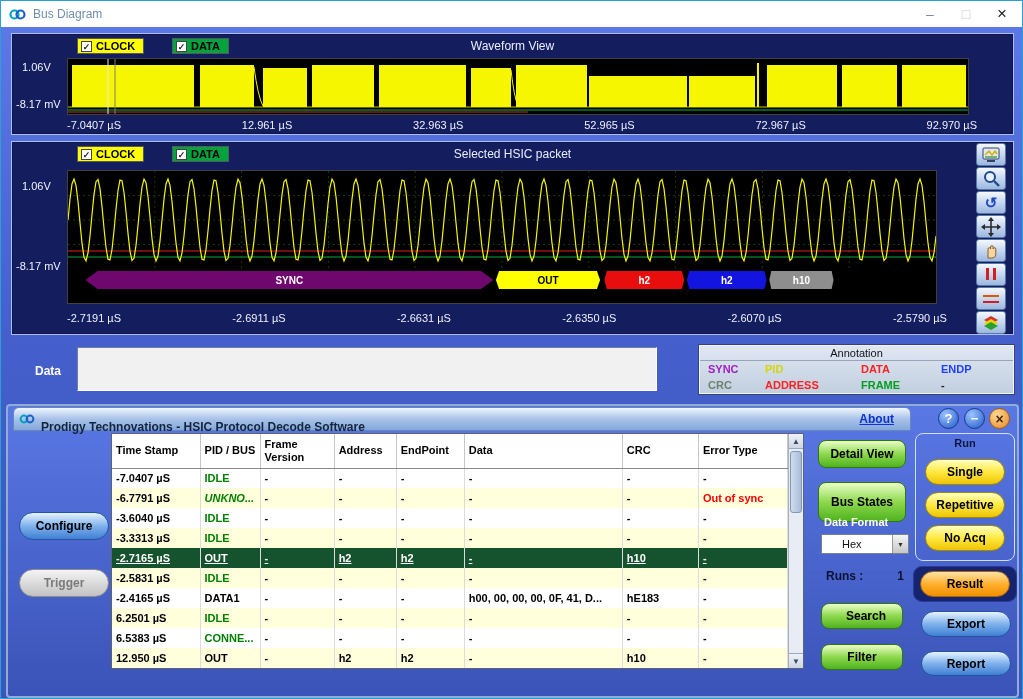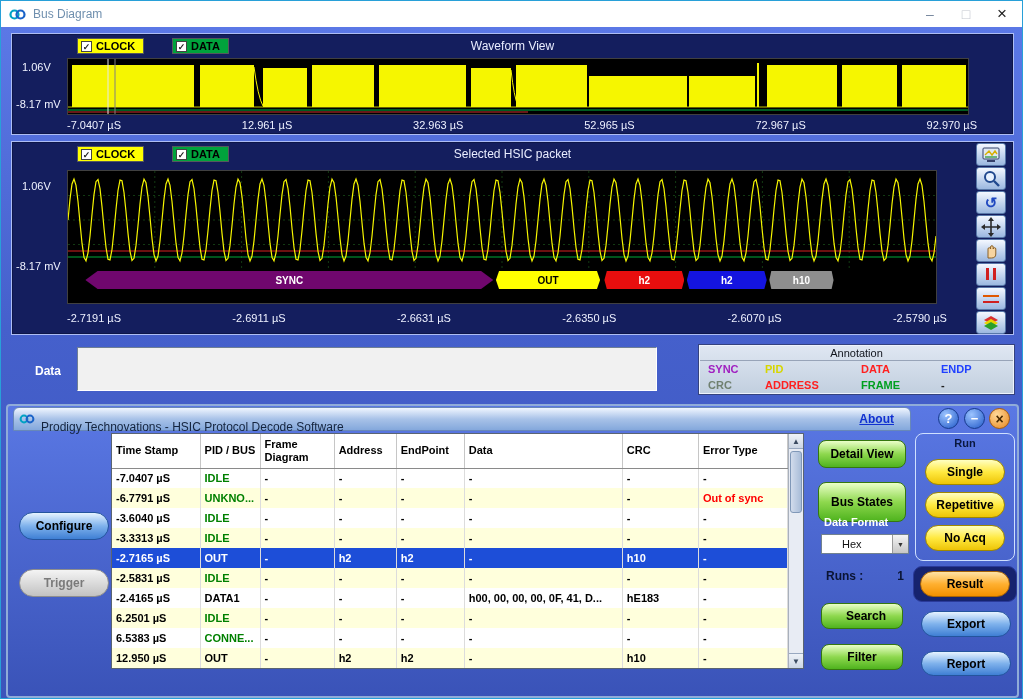--- a/index.html
+++ b/index.html
@@ -50,21 +50,21 @@
   
   .data-label { position:absolute; left:34px; top:337px; color:#fff; font-weight:bold; font-size:12px; }
   .data-box { position:absolute; left:76px; top:320px; width:580px; height:44px; background:#f1f1f1; border:1px solid #6f7f95; border-right-color:#fff; border-bottom-color:#fff; }
   .annotation { position:absolute; left:698px; top:318px; width:315px; height:49px; background:linear-gradient(180deg,#dfe7f2,#c2cfdf); border:1px solid #eef3fc; box-shadow:0 0 0 1px #34427e; }
   .annotation-title { height:15px; text-align:center; font-size:11px; color:#10141c; border-bottom:1px solid #98a4b8; line-height:14px; }
   .ann-row { display:grid; grid-template-columns:57px 96px 80px 1fr; padding-left:8px; font-size:11px; font-weight:bold; line-height:16px; }
 
   
   .decoder { position:absolute; left:5px; top:377px; width:1013px; height:294px; border:2px solid #90acd8; border-radius:4px; background:linear-gradient(180deg,#5a78e4,#3a53b8); }
   .decoder-titlebar { position:absolute; left:5px; top:1px; width:898px; height:24px; background:linear-gradient(180deg,#f0f6ff,#a8c2e8 50%,#84a8dc); border:1px solid #6888b8; border-radius:6px 6px 0 0; display:flex; align-items:center; }
-  .decoder-title { font-size:12px; font-weight:normal; color:#14243e; margin-left:6px;margin-top:16px; }
+  .decoder-title { font-size:12px; font-weight:bold; color:#14243e; margin-left:6px;margin-top:16px; }
   .about-link { position:absolute; right:16px; color:#1030d0; font-size:12px; font-weight:bold; text-decoration:underline; }
   .round-btn { position:absolute; width:21px; height:21px; border-radius:50%; display:flex; align-items:center; justify-content:center; font-weight:bold; font-size:13px; }
   .help-btn, .dec-min { background:radial-gradient(circle at 35% 30%,#9cc4ff,#2058c8); color:#fff; border:1px solid #16398c; }
   .help-btn { left:930px; top:2px; }
   .dec-min { left:956px; top:2px; }
   .dec-close { left:981px; top:2px; background:radial-gradient(circle at 35% 30%,#ffd898,#e88820); color:#4a2a00; border:1px solid #a85c0c; font-size:14px; }
 
   .pill, .gbtn { position:absolute; display:flex; align-items:center; justify-content:center; font-weight:bold; font-size:12px; color:#000; cursor:default; }
   .pill { border-radius:14px; }
   .blue-pill { background:linear-gradient(180deg,#e6f3ff,#7fb2ec 50%,#3f7fd4); border:1px solid #24549e; }
@@ -93,21 +93,21 @@
   .result { left:912px; top:165px; width:90px; height:26px; }
   .export { left:913px; top:205px; width:90px; height:26px; }
   .report { left:913px; top:245px; width:90px; height:25px; }
 
   
   .table-wrap { position:absolute; left:103px; top:27px; width:693px; height:236px; background:#fff; border:1px solid #5a6472; }
   .table-wrap table { border-collapse:collapse; table-layout:fixed; width:676px; }
   .table-wrap th { height:34px; font-size:11px; font-weight:bold; color:#000; text-align:left; padding-left:4px; border-right:1px solid #c6c6c6; border-bottom:1px solid #8a8a8a; background:#fff; line-height:1.15; }
   .table-wrap td { height:20px; font-size:11px; font-weight:bold; color:#000; padding-left:4px; border-right:1px solid #dcdcdc; white-space:nowrap; overflow:hidden; }
   tr.alt td { background:#ffffdc; }
-  tr.selected td { background:#1d4ed8; color:#fff !important; }
+  tr.selected td { background:#14532d; color:#fff !important;text-decoration:underline; }
   .vscroll { position:absolute; right:0; top:0; bottom:0; width:15px; background:#e8ecf4; border-left:1px solid #a8b0bc; }
   .scroll-btn { height:15px; font-size:8px; text-align:center; line-height:15px; background:linear-gradient(#eef2f8,#ccd6e4); color:#3a4a60; border-bottom:1px solid #98a8c0; }
   .scroll-btn.down { position:absolute; bottom:0; width:100%; border-top:1px solid #98a8c0; border-bottom:none; }
   .scroll-thumb { position:absolute; top:17px; left:1px; width:12px; height:62px; background:linear-gradient(90deg,#d2dcEC,#a8bcd8); border:1px solid #8098b8; border-radius:3px; }
 
   
   .statusbar { position:absolute; left:1px; right:1px; bottom:1px; height:23px; background:linear-gradient(180deg,#dde6f2,#c2d0e4); border-top:1px solid #8aa0c0; display:flex; align-items:center; font-size:12px; color:#000; border-radius:0 0 3px 3px; z-index:5; }
   .version-text { margin-left:10px; }
   .status-msg { margin-left:26px; font-weight:bold; }
 </style>
@@ -309,42 +309,42 @@
 
       <div class="pill blue-pill configure">Configure</div>
       <div class="pill gray-pill trigger">Trigger</div>
 
       <div class="table-wrap">
         <table>
           <thead>
               <tr>
                 <th style="width: 88px;">Time Stamp</th>
                 <th style="width: 60px;">PID / BUS</th>
-                <th style="width: 74px;">Frame Diagram</th>
+                <th style="width: 74px;">Frame Version</th>
                 <th style="width: 62px;">Address</th>
                 <th style="width: 68px;">EndPoint</th>
                 <th style="width: 158px;">Data</th>
                 <th style="width: 76px;">CRC</th>
                 <th style="width: 89px;">Error Type</th>
               </tr>
             </thead>
           <tbody>
               <tr class="">
                 <td>-7.0407 µS</td>
                 <td style="color: rgb(0, 128, 0);">IDLE</td>
                 <td>-</td>
                 <td>-</td>
                 <td>-</td>
                 <td>-</td>
                 <td>-</td>
                 <td>-</td>
               </tr>
               <tr class="alt">
                 <td>-6.7791 µS</td>
-                <td style="color: rgb(0, 128, 0);">UNKNO...</td>
+                <td style="color: rgb(0, 128, 0); font-style: italic;">UNKNO...</td>
                 <td>-</td>
                 <td>-</td>
                 <td>-</td>
                 <td>-</td>
                 <td>-</td>
                 <td style="color: rgb(255, 0, 0);">Out of sync</td>
               </tr>
               <tr class="">
                 <td>-3.6040 µS</td>
                 <td style="color: rgb(0, 128, 0);">IDLE</td>

